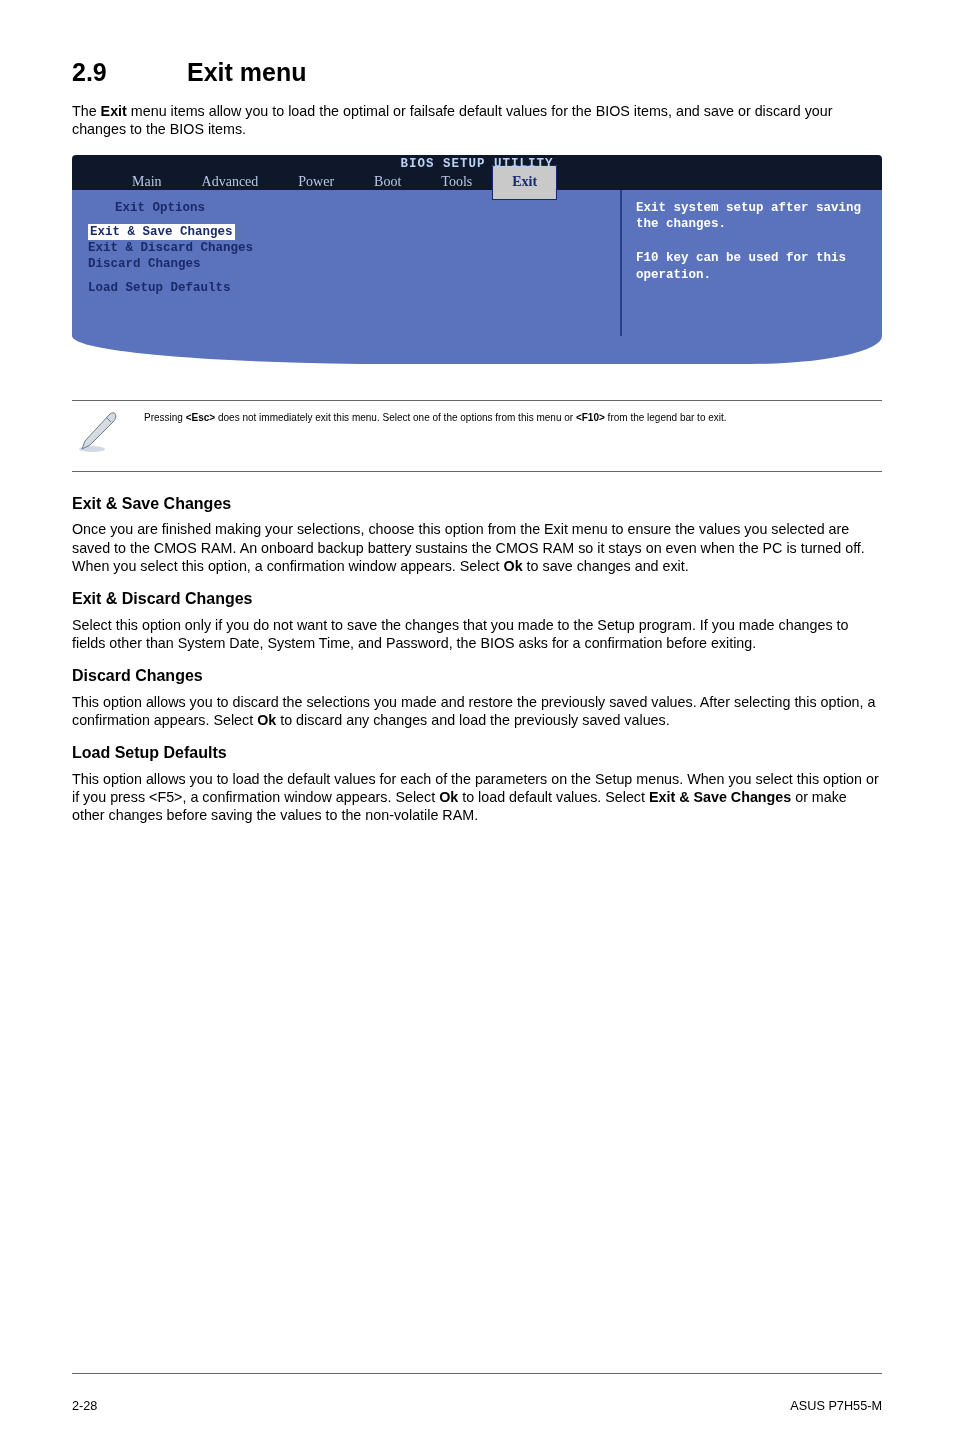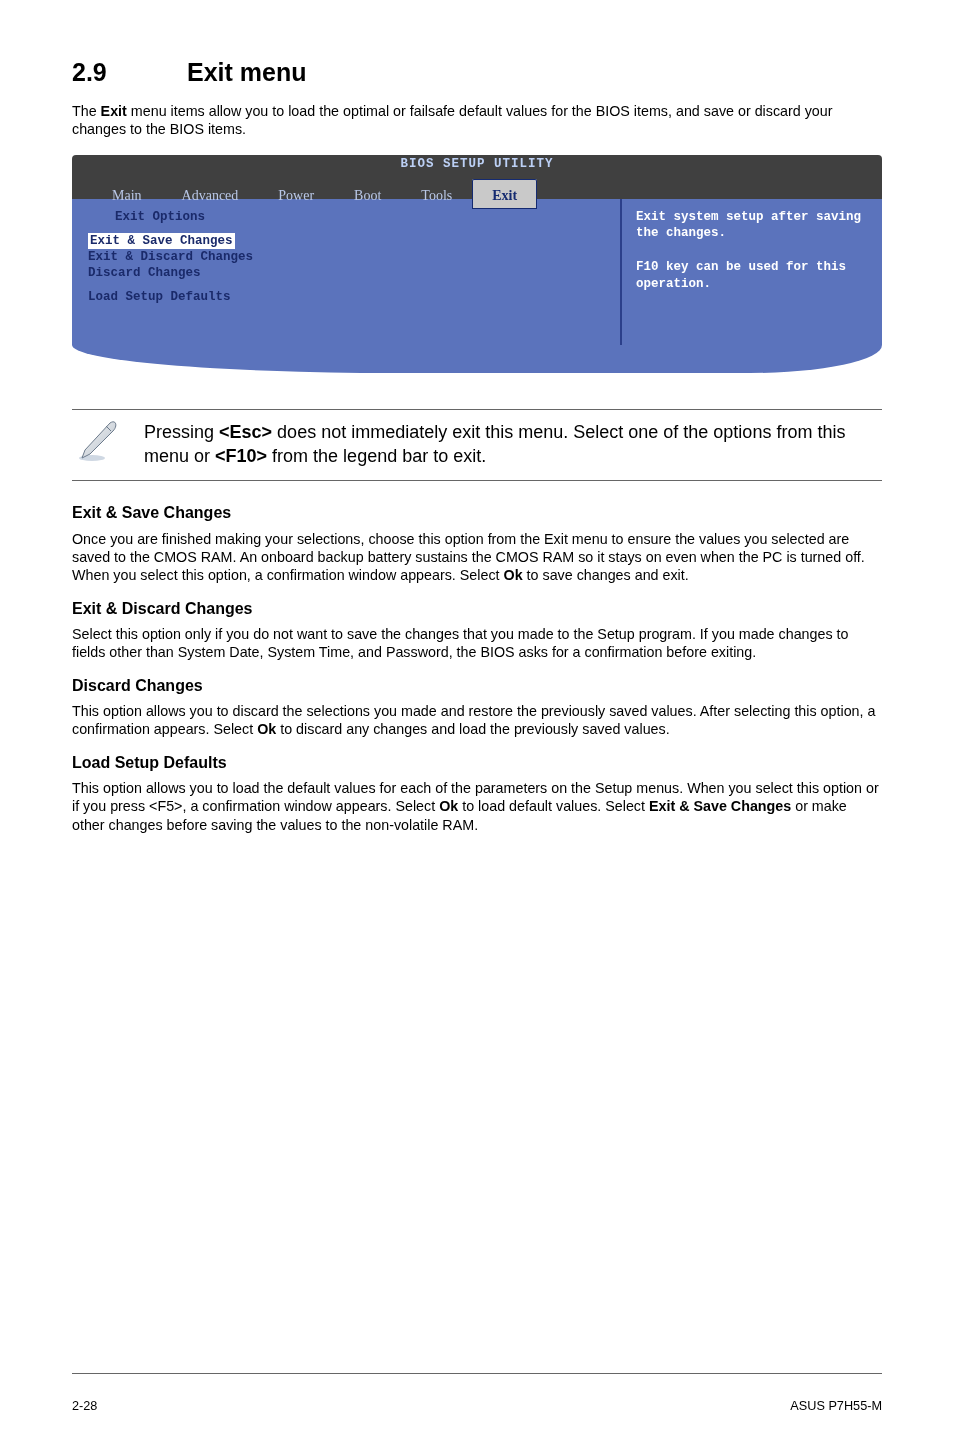--- a/index.html
+++ b/index.html
@@ -26,41 +26,40 @@
   .bios-box {
     margin-top: 6px;
     margin-bottom: 36px;
     font-family: "Courier New", monospace;
     font-size: 12.5px;
     color: #e5e7eb;
     border-radius: 4px;
     overflow: hidden;
   }
   .bios-menubar {
-    background: #404040;
+    background: #0f172a;
     display: flex;
     align-items: center;
     position: relative;
-    height: 44px;
+    height: 35px;
   }
   .bios-menubar .title {
     position: absolute;
     top: 1px;
     left: 50%;
     transform: translateX(-50%);
     color: #bcd0f5;
     font-weight: bold;
     letter-spacing: 1px;
   }
   .bios-menubar .tabs {
     display: flex;
     gap: 0;
-    align-items: flex-end;
     height: 100%;
-    padding-left: 20px;
+    padding-left: 40px;
     margin-top: 20px;
   }
   .bios-menubar .tab {
     font-family: "Bookman Old Style", "Times New Roman", serif;
     color: #b9c7e6;
     padding: 8px 20px 4px;
     font-size: 14px;
     font-weight: normal;
   }
   .bios-menubar .tab.selected {
@@ -104,21 +103,21 @@
   
   .note-block {
     display: flex;
     gap: 24px;
     align-items: flex-start;
     border-top: 1px solid #666;
     border-bottom: 1px solid #666;
     padding: 10px 4px 12px 4px;
     margin-bottom: 22px;
   }
-  .note-text { font-size: 18px; line-height: 1.35; }
+  .note-text { font-size: 10px; line-height: 1.35; }
 
   .sub-h { font-weight: bold; font-size: 16px; margin-top: 12px; margin-bottom: 6px; }
   p.body { margin-bottom: 14px; }
 
   .footer {
     position: absolute;
     bottom: 24px;
     left: 72px;
     right: 72px;
     border-top: 1px solid #666;

